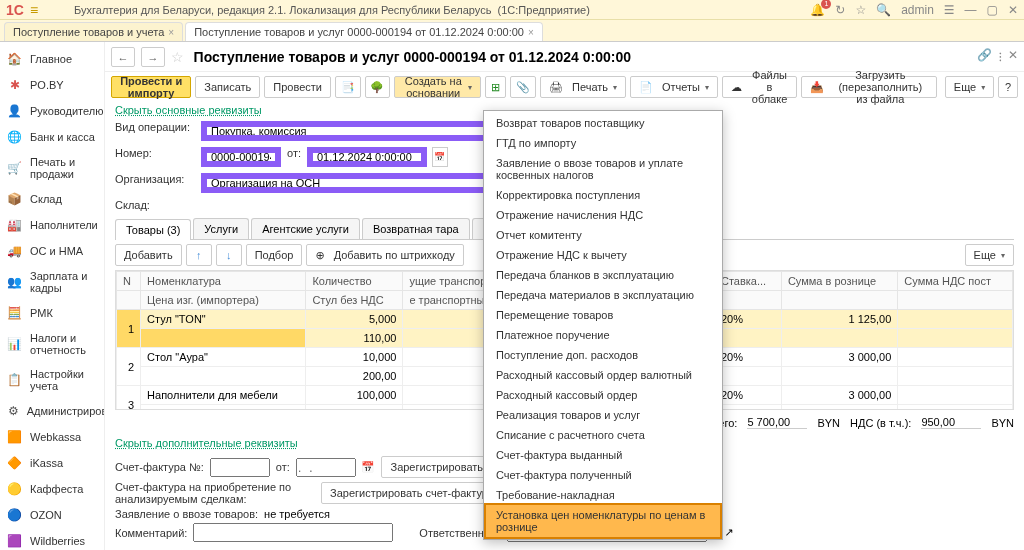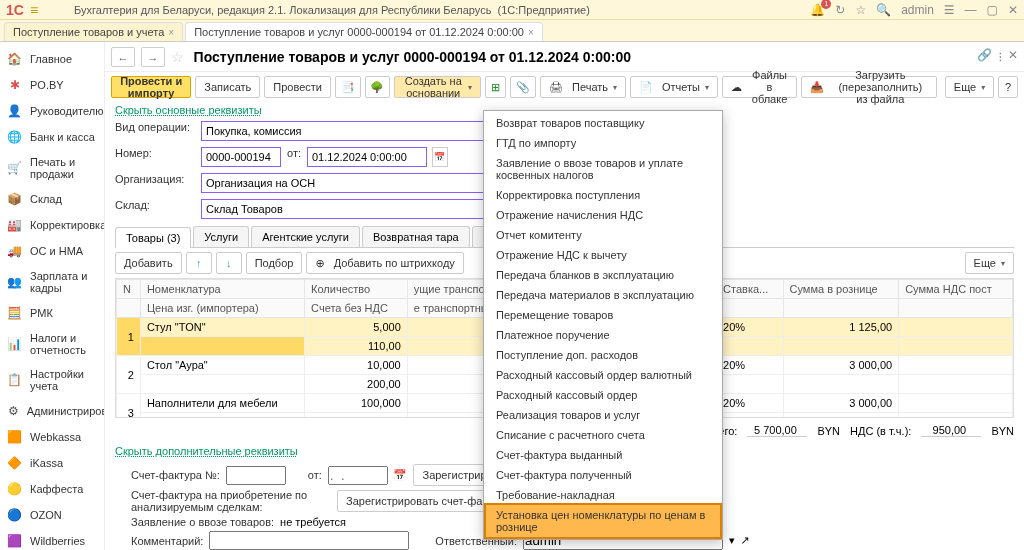--- a/index.html
+++ b/index.html
@@ -38,43 +38,43 @@
   .btn { border: 1px solid #ccc; padding: 3px 8px; font-size: 11px; border-radius: 2px; background: #fff; cursor: pointer; display:flex; align-items:center; gap:3px; height:22px; color:#333; }
   .btn.primary { background: #ffe066; border-color: #d4a600; font-weight: bold; }
   .btn.icon-only { padding: 3px 5px; width: 26px; justify-content:center; }
   .btn.dropdown::after { content:"▾"; font-size:8px; color:#666; margin-left:2px; }
   .action-bar .spacer { flex:1; }
   
   .link-green { color: #009966; text-decoration: underline dotted; cursor: pointer; padding: 2px 10px; display: inline-block; font-size: 11px; }
   
   .form-row { display:flex; align-items:flex-start; padding: 3px 10px; gap: 6px; font-size: 11px; }
   .form-row label { width: 80px; color: #333; }
-  .form-row input, .form-row select { border: 1px solid #8b5cf6; padding: 2px 4px; font-size: 11px; height: 20px; }
+  .form-row input, .form-row select { border: 6px solid #8b5cf6; padding: 2px 4px; font-size: 11px; height: 20px; }
   .form-row .select-arrow { border:1px solid #ccc; width:16px; height:20px; display:flex; align-items:center; justify-content:center; cursor:pointer; font-size:9px; color:#666; margin-left:-1px; }
   
   .doc-tabs { display:flex; border-bottom:1px solid #ccc; margin: 4px 10px 0; }
   .doc-tab { padding: 4px 10px; border:1px solid #ccc; border-bottom:none; margin-right:2px; font-size:11px; cursor:pointer; background:#f5f5f5; border-radius: 3px 3px 0 0; }
   .doc-tab.active { background:#fff; position:relative; top:1px; }
   
   .table-toolbar { display:flex; align-items:center; padding:4px 10px; gap:4px; }
   
   .grid-wrap { margin: 0 10px; border:1px solid #ddd; height: 140px; overflow:auto; }
   table.grid { width: 100%; border-collapse: collapse; font-size: 11px; }
   table.grid th { background:#fafafa; text-align:left; padding:3px 6px; border:1px solid #e5e5e5; font-weight:normal; color:#555; }
   table.grid td { padding:3px 6px; border:1px solid #eee; }
   table.grid tr.sel td { background: #fff3c4; }
   table.grid tr.sel td:first-child { background: #ffd966; }
   .num-cell { text-align:right; }
   
   .totals { display:flex; justify-content:flex-end; padding:6px 10px; font-size:11px; gap:10px; align-items:center; }
-  .totals .val { text-align:center; border-bottom: 1px solid #ccc; min-width:60px; padding-right:4px; }
+  .totals .val { text-align:left; border-bottom: 1px solid #ccc; min-width:60px; padding-right:4px; }
   
   .bottom-form { padding: 2px 10px; font-size:11px; }
   .bottom-form .row { display:flex; align-items:center; gap:6px; margin:3px 0; }
-  .bottom-form label { color:#333;margin-left:16px; }
+  .bottom-form label { color:#333; }
   
   
   .context-menu { position:absolute; top:68px; left:378px; width:240px; background:#fff; border:1px solid #aaa; box-shadow:0 3px 12px rgba(0,0,0,0.25); z-index:100; padding:2px 0; }
   .context-menu .mi { padding:4px 12px; font-size:11px; cursor:pointer; color:#333; }
   .context-menu .mi.highlight { background:#ffb84d; border:2px solid #d98000; margin:-2px 0; padding:4px 10px; }
   
   .ic { font-style:normal; }
 </style>
 </head>
 <body>
@@ -131,21 +131,21 @@
       <div class="side-item">
         <span class="side-icon" style="color:#8a2be2">🛒</span>
         <span>Печать и продажи</span>
       </div>
       <div class="side-item">
         <span class="side-icon" style="color:#d2691e">📦</span>
         <span>Склад</span>
       </div>
       <div class="side-item">
         <span class="side-icon" style="color:#555">🏭</span>
-        <span>Корректировка</span>
+        <span>Наполнители</span>
       </div>
       <div class="side-item">
         <span class="side-icon" style="color:#555">🚚</span>
         <span>ОС и НМА</span>
       </div>
       <div class="side-item">
         <span class="side-icon" style="color:#8b0000">👥</span>
         <span>Зарплата и кадры</span>
       </div>
       <div class="side-item">
@@ -245,21 +245,20 @@
     
     <div class="form-row">
       <label>Организация:</label>
       <input style="width: 480px;" value="Организация на ОСН">
       <span class="select-arrow">▾</span>
       <span class="select-arrow">↗</span>
     </div>
     
     <div class="form-row">
       <label>Склад:</label>
-      <input style="width: 480px;" value="Склад Товаров">
     </div>
     
     <div class="doc-tabs" id="doc-tabs">
         <div class="doc-tab active">Товары (3)</div>
         <div class="doc-tab">Услуги</div>
         <div class="doc-tab">Агентские услуги</div>
         <div class="doc-tab">Возвратная тара</div>
         <div class="doc-tab">Счета расч</div>
       </div>
     
@@ -282,21 +281,21 @@
               <th>Количество</th>
               <th>ущие транспортные расходы</th>
               <th>Торговая надбавка</th>
               <th>Ставка...</th>
               <th>Сумма в рознице</th>
               <th>Сумма НДС пост</th>
             </tr>
           <tr id="hdr2">
               <th></th>
               <th>Цена изг. (импортера)</th>
-              <th>Счета без НДС</th>
+              <th>Стул без НДС</th>
               <th>е транспортные расходы</th>
               <th>Цена в рознице</th>
               <th></th>
               <th></th>
               <th></th>
             </tr>
         </thead>
         <tbody id="gridbody">
             <tr class="sel">
               <td class="num-cell" rowspan="2">1</td>

